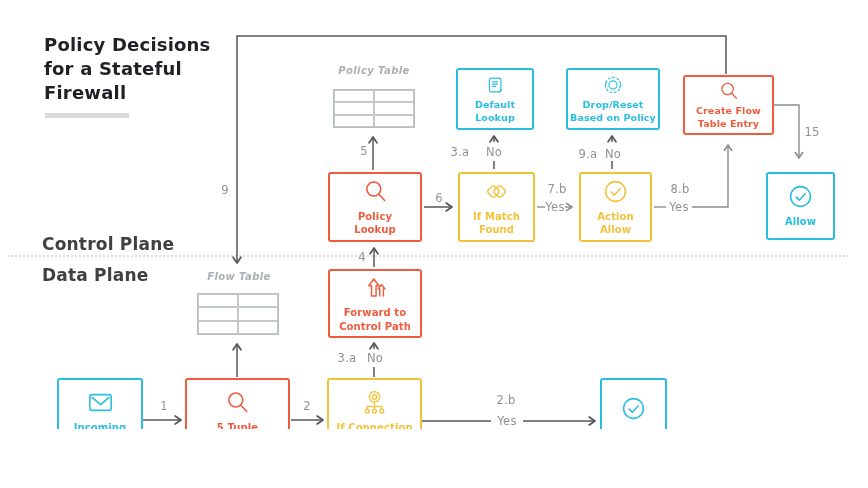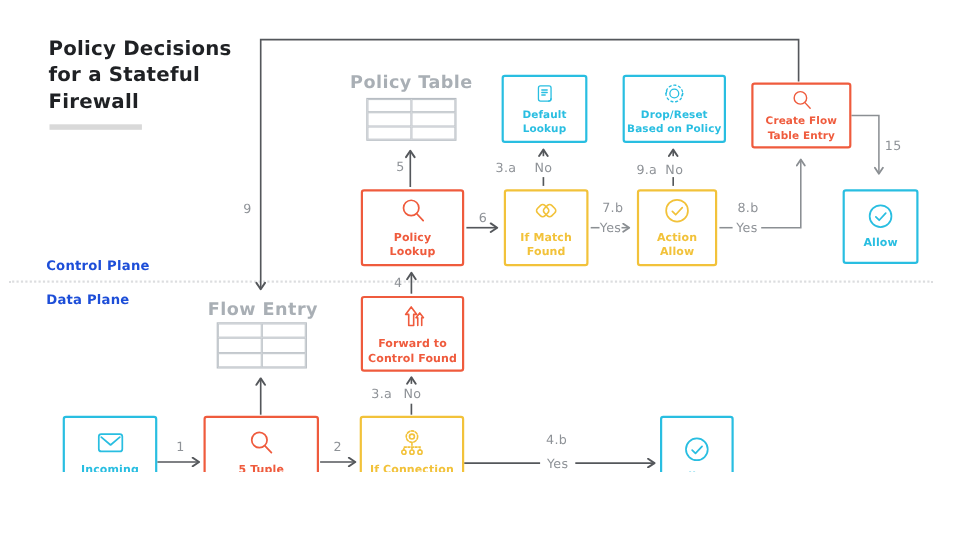--- a/index.html
+++ b/index.html
@@ -4,42 +4,42 @@
 <style>
   html,body{margin:0;padding:0;background:#ffffff;}
   #canvas{position:relative;width:868px;height:429px;background:#ffffff;
           font-family:"DejaVu Sans",sans-serif;overflow:hidden;}
 
   .title{position:absolute;left:44px;top:33px;font-weight:bold;font-size:18px;
          line-height:1.32;color:#1f2124;white-space:pre;letter-spacing:.2px;z-index:3;}
   .title-underline{position:absolute;left:45px;top:113px;width:84px;height:5px;
          background:#d9d9d9;z-index:3;}
 
-  .plane-label{position:absolute;font-weight:bold;font-size:12px;color:#1d4ed8;
+  .plane-label{position:absolute;font-weight:bold;font-size:17px;color:#404040;
          letter-spacing:.2px;z-index:3;}
   .plane-divider{position:absolute;left:8px;top:255px;width:840px;height:0;
          border-top:2px dotted #dcdddf;z-index:0;}
 
   .arrows{position:absolute;left:0;top:0;z-index:1;pointer-events:none;}
 
   .node{position:absolute;box-sizing:border-box;background:#fff;border:2px solid currentColor;
         border-radius:3px;display:flex;flex-direction:column;align-items:center;
         justify-content:center;gap:5px;z-index:2;}
   .node.sm{gap:3px;}
   .node .icon svg{display:block;width:27px;height:27px;}
   .node.sm .icon svg{width:22px;height:22px;}
   .node-label{font-weight:bold;font-size:10px;line-height:1.32;text-align:center;
         white-space:pre;letter-spacing:.1px;}
   .node.sm .node-label{font-size:9.5px;}
   .cyan{color:#29bee1;}
   .red{color:#ef5b3d;}
   .yellow{color:#f2c23a;}
 
   .table-label{position:absolute;transform:translateX(-50%);font-weight:bold;
-        font-size:16px;color:#a9afb5;letter-spacing:.4px;z-index:2;}
+        font-size:10px;color:#a9afb5;letter-spacing:.4px;z-index:2;font-style:italic;}
   .dtable{position:absolute;display:grid;grid-template-columns:1fr 1fr;
         grid-template-rows:1fr 1fr 1fr;border:1.5px solid #b7bdc3;background:#fff;
         box-sizing:border-box;z-index:2;}
   .dtable>div{border:.8px solid #c3c8cd;}
 
   .step-num,.step-word{position:absolute;transform:translate(-50%,-50%);
         font-size:11.5px;color:#8e9297;letter-spacing:.3px;z-index:3;}
 </style>
 </head>
 <body>
@@ -87,21 +87,21 @@
       <path d="M654,207 H666"></path>
       <path d="M692,207 H728 V145" marker-end="url(#ahg)"></path>
       <path d="M774,105 H799 V158" marker-end="url(#ahg)"></path>
     </g>
   </svg>
 
   <div class="step-num" style="left:164px;top:406px">1</div>
   <div class="step-num" style="left:307px;top:406px">2</div>
   <div class="step-num" style="left:347px;top:358px">3.a</div>
   <div class="step-word" style="left:375px;top:358px">No</div>
-  <div class="step-num" style="left:506px;top:400px">4.b</div>
+  <div class="step-num" style="left:506px;top:400px">2.b</div>
   <div class="step-word" style="left:507px;top:421px">Yes</div>
   <div class="step-num" style="left:362px;top:257px">4</div>
   <div class="step-num" style="left:364px;top:151px">5</div>
   <div class="step-num" style="left:439px;top:198px">6</div>
   <div class="step-num" style="left:460px;top:152px">3.a</div>
   <div class="step-word" style="left:494px;top:152px">No</div>
   <div class="step-num" style="left:557px;top:189px">7.b</div>
   <div class="step-word" style="left:555px;top:207px">Yes</div>
   <div class="step-num" style="left:588px;top:154px">9.a</div>
   <div class="step-word" style="left:613px;top:154px">No</div>
@@ -113,21 +113,21 @@
   <div class="table-label" style="left:374px;top:65px">Policy Table</div>
   <div class="dtable" style="left:333px;top:89px;width:82px;height:39px">
     <div></div>
       <div></div>
     <div></div>
       <div></div>
     <div></div>
       <div></div>
   </div>
 
-  <div class="table-label" style="left:239px;top:271px">Flow Entry</div>
+  <div class="table-label" style="left:239px;top:271px">Flow Table</div>
   <div class="dtable" style="left:197px;top:293px;width:82px;height:42px">
     <div></div>
       <div></div>
     <div></div>
       <div></div>
     <div></div>
       <div></div>
   </div>
 
   <div class="node cyan" style="left:57px;top:378px;width:86px;height:80px">
@@ -178,21 +178,21 @@
   </div>
 
   <div class="node red" style="left:328px;top:269px;width:94px;height:69px">
     <span class="icon">
       <svg viewBox="0 0 24 24" fill="none" stroke="currentColor" stroke-width="1.3" stroke-linecap="round" stroke-linejoin="round">
         <path d="M8.5,19.5 V10.5 H6 L10.5,4.5 L15,10.5 H12.5 V19.5 Z"></path>
         <path d="M15.8,19.5 V13.2 H14.4 L17.4,9.3 L20.4,13.2 H19 V19.5"></path>
       </svg>
     </span>
     <div class="node-label">Forward to
-Control Found</div>
+Control Path</div>
   </div>
 
   <div class="node red" style="left:328px;top:172px;width:94px;height:70px">
     <span class="icon">
       <svg viewBox="0 0 24 24" fill="none" stroke="currentColor" stroke-width="1.4" stroke-linecap="round">
         <circle cx="10.5" cy="9.8" r="6.2"></circle>
           <path d="M15,14.5 L20.2,20"></path>
       </svg>
     </span>
     <div class="node-label">Policy

